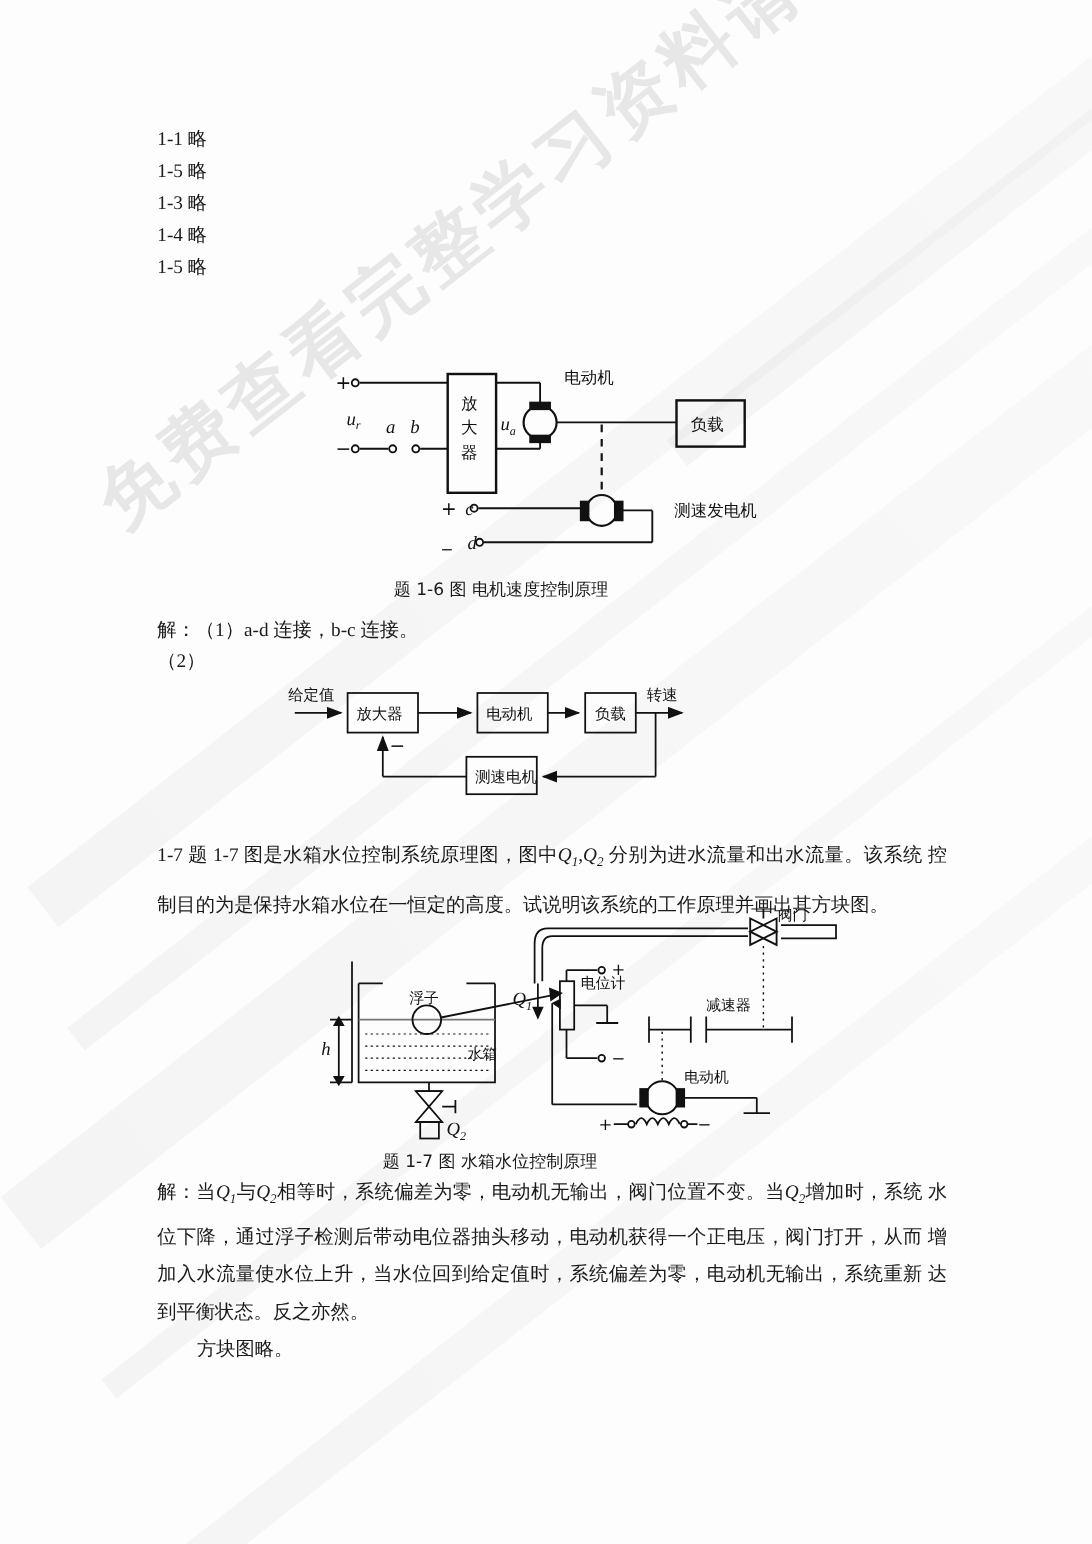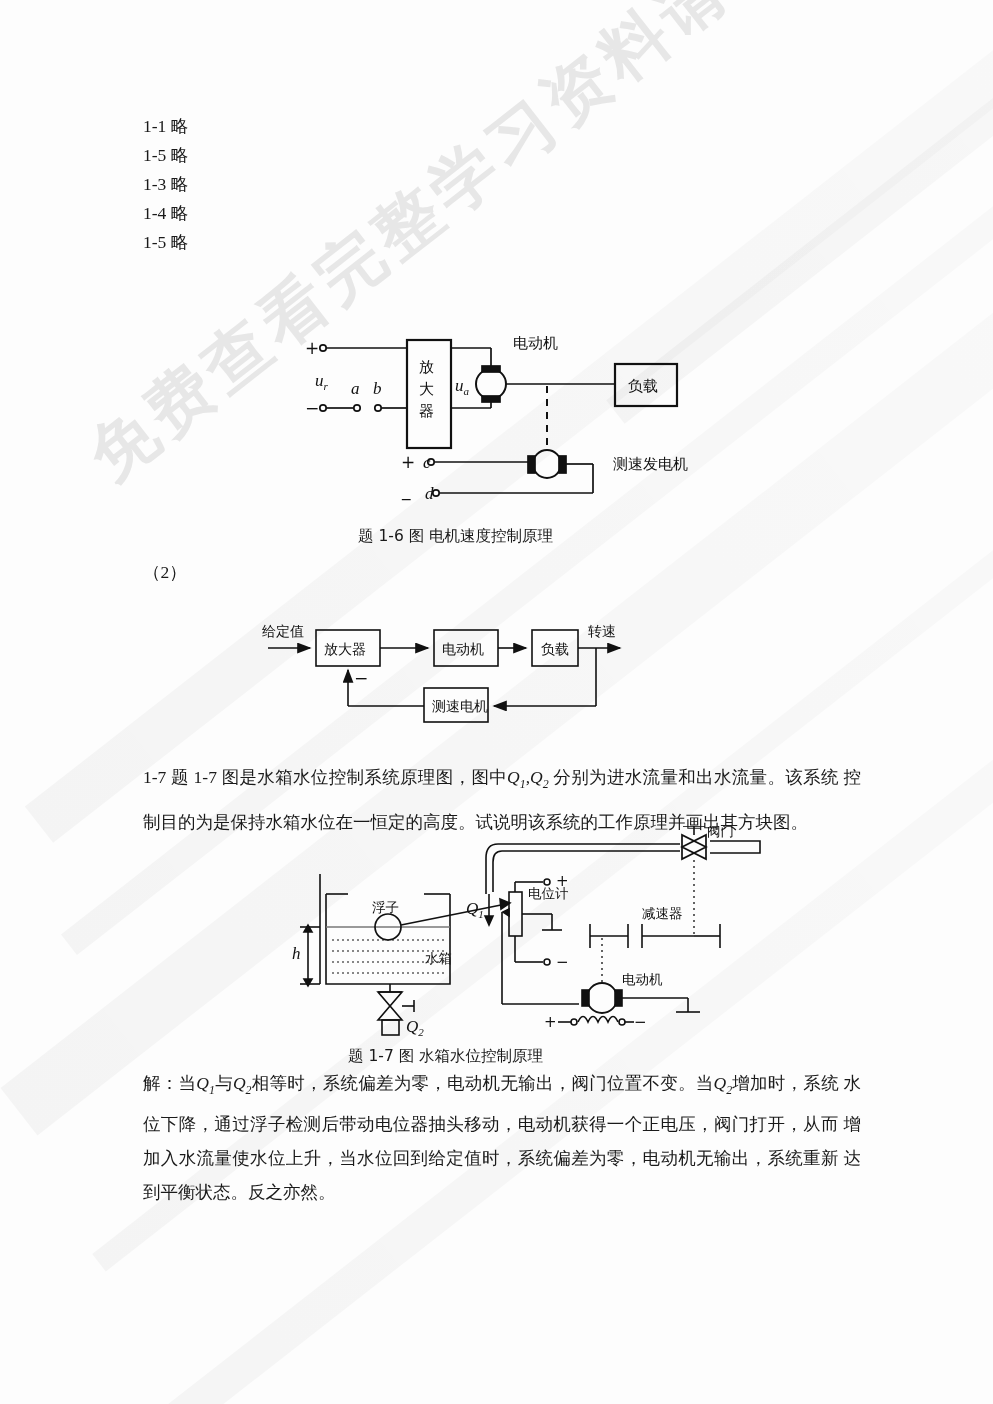--- a/index.html
+++ b/index.html
@@ -188,20 +188,21 @@
         <text x="138" y="132" class="ital">c</text>
         <text x="117" y="160" font-size="17">_</text>
         <text x="140" y="163" class="ital">d</text>
         <text x="328" y="133" font-size="15">测速发电机</text>
       </svg>
     </div>
 
     <div class="caption cap16">题 1-6 图  电机速度控制原理</div>
 
     <div class="para sol16">
+      <div>解：（1）a-d 连接，b-c 连接。</div>
       <div>（2）</div>
     </div>
 
     <div class="fig fig-blk">
       <svg width="400" height="110" viewBox="0 0 400 110">
         <defs>
           <marker id="ar" markerWidth="9" markerHeight="9" refX="8" refY="3.4" orient="auto">
             <path d="M0,0 L9,3.4 L0,6.8 z" fill="#111"></path>
           </marker>
         </defs>
@@ -353,16 +354,17 @@
       </svg>
     </div>
 
     <div class="caption cap17">题 1-7 图  水箱水位控制原理</div>
 
     <div class="para p17b">
       <span>解：当</span><span class="mi"><span>Q</span><sub>1</sub></span><span>与</span><span class="mi"><span>Q</span><sub>2</sub></span><span>相等时，系统偏差为零，电动机无输出，阀门位置不变。当</span><span class="mi"><span>Q</span><sub>2</sub></span><span>增加时，系统</span>
       <span>水位下降，通过浮子检测后带动电位器抽头移动，电动机获得一个正电压，阀门打开，从而</span>
       <span>增加入水流量使水位上升，当水位回到给定值时，系统偏差为零，电动机无输出，系统重新</span>
       <span>达到平衡状态。反之亦然。</span>
+      <span class="indent">方块图略。</span>
     </div>
 
   </div>
 </div>
 
 </body></html>

